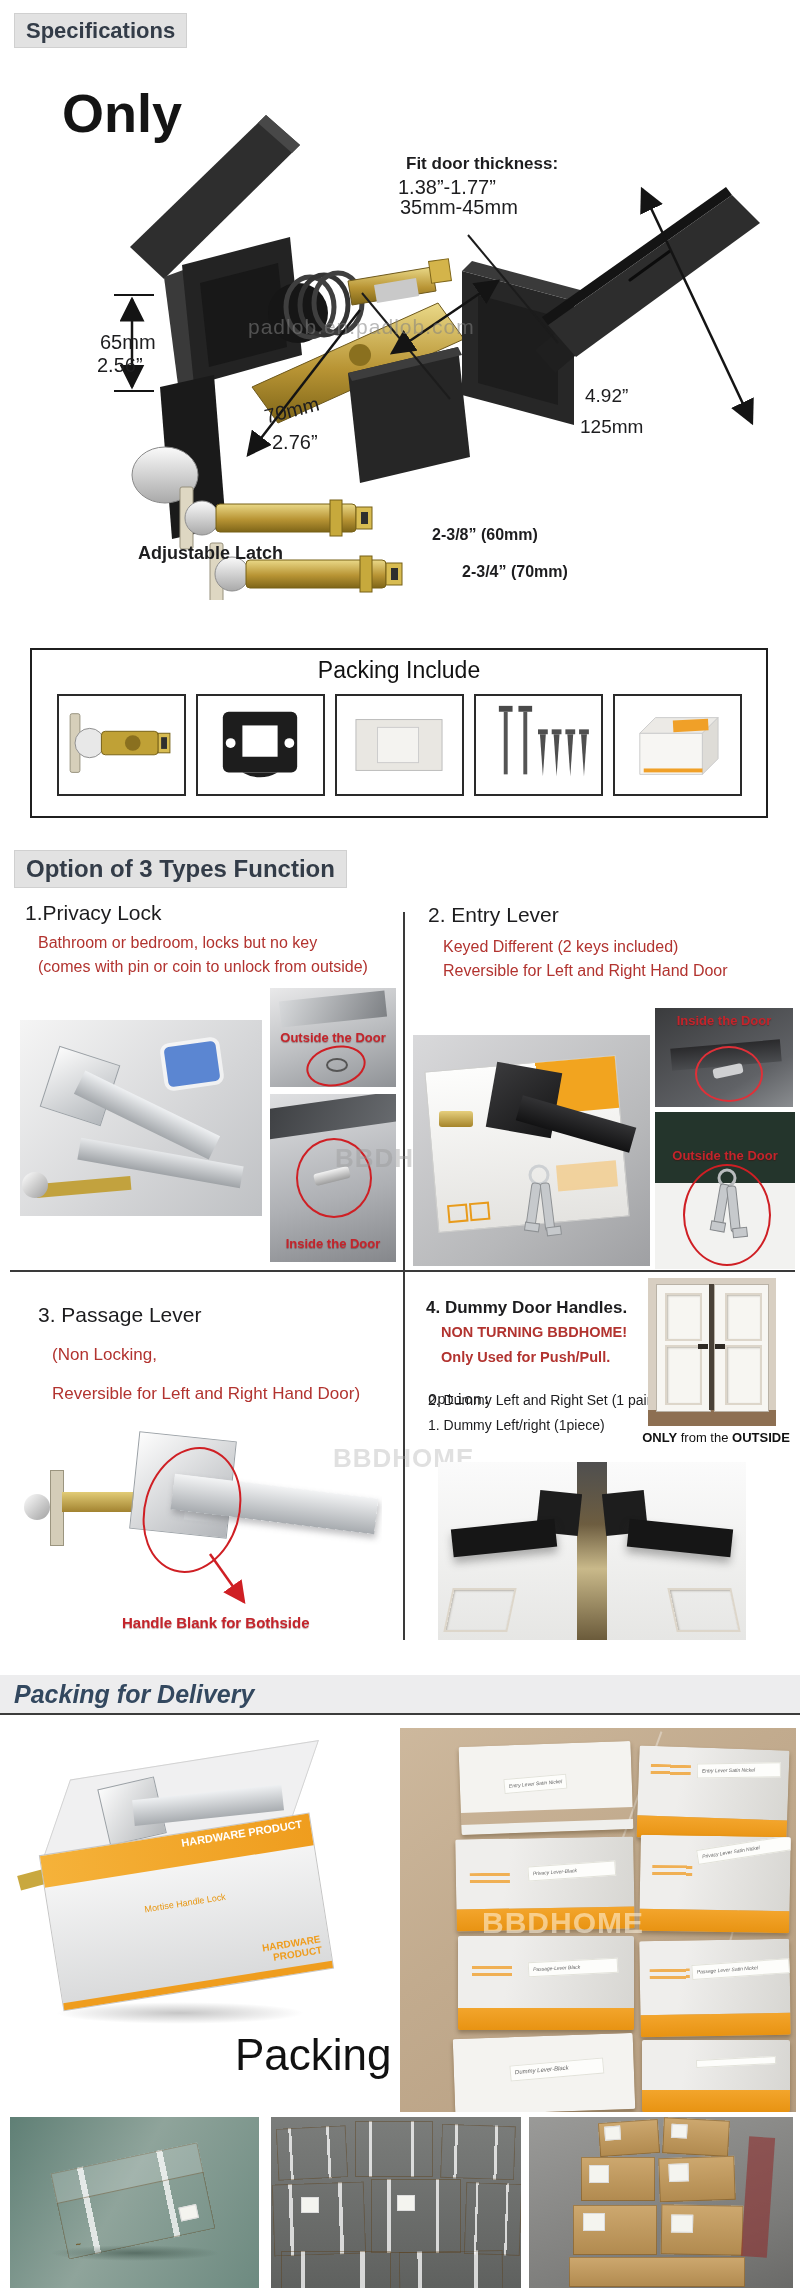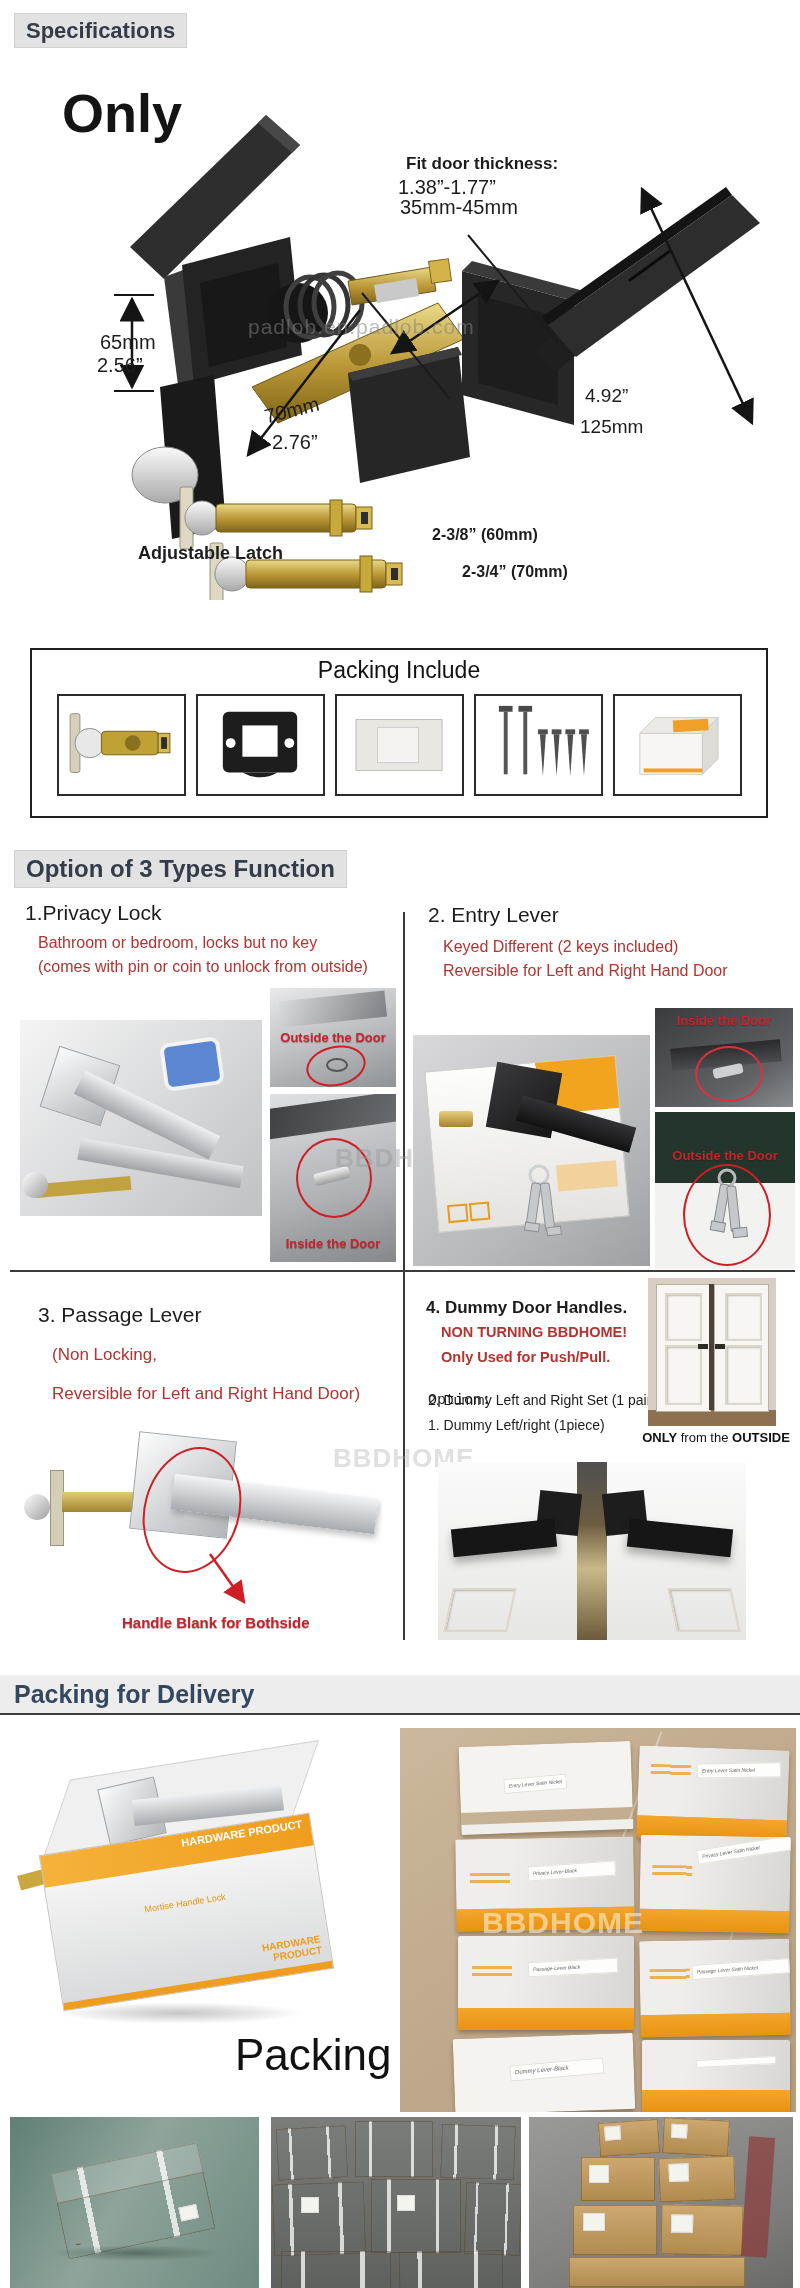--- a/index.html
+++ b/index.html
@@ -317,21 +317,21 @@
     <div class="abs" style="left:139px;top:0;width:30px;height:178px;background:linear-gradient(180deg,#4f4f4f,#6d5d40 35%,#c9b98a 60%,#6b5b3b);"></div>
     <div class="abs" style="left:100px;top:30px;width:42px;height:42px;background:#1d1d1d;transform:rotate(6deg);"></div>
     <div class="abs" style="left:14px;top:62px;width:104px;height:28px;background:#161616;transform:rotate(-6deg);box-shadow:0 6px 8px rgba(40,40,40,.35);"></div>
     <div class="abs" style="left:166px;top:30px;width:42px;height:42px;background:#1d1d1d;transform:rotate(-6deg);"></div>
     <div class="abs" style="left:190px;top:62px;width:104px;height:28px;background:#161616;transform:rotate(6deg);box-shadow:0 6px 8px rgba(40,40,40,.35);"></div>
     <div class="panel-inset" style="left:10px;bottom:8px;width:60px;height:40px;transform:skewX(-12deg);"></div>
     <div class="panel-inset" style="right:10px;bottom:8px;width:60px;height:40px;transform:skewX(12deg);"></div>
   </div>
 
   <div class="abs" style="left:0;top:1675px;width:800px;height:38px;background:#ededee;border-bottom:2px solid #3c3c3c;">
-    <div style="margin:5px 0 0 14px;font-size:25px;font-weight:bold;color:#33485f;">Packing for Delivery</div>
+    <div style="margin:5px 0 0 14px;font-size:25px;font-weight:bold;color:#33485f;font-style:italic;">Packing for Delivery</div>
   </div>
 
   <div class="abs" style="left:15px;top:1740px;width:370px;height:300px;">
     <div class="abs" style="left:30px;top:28px;width:290px;height:230px;transform:rotate(-9deg);">
       <div class="abs" style="left:22px;top:-6px;width:250px;height:76px;background:#f0f0f1;border:1px solid #d2d2d2;transform:skewX(-28deg);"></div>
       <div class="abs" style="left:70px;top:6px;width:56px;height:56px;background:linear-gradient(135deg,#fcfcfc,#b4b7ba);border:1px solid #9aa0a5;transform:rotate(-4deg);"></div>
       <div class="abs" style="left:100px;top:28px;width:150px;height:26px;background:linear-gradient(180deg,#eef0f2,#a8acb0);transform:rotate(3deg);"></div>
       <div class="abs" style="left:-24px;top:78px;width:58px;height:15px;background:#c9a83f;transform:rotate(-6deg);"></div>
       <div class="abs" style="left:0px;top:64px;width:272px;height:156px;background:linear-gradient(180deg,#fbfbfb,#d8d9da);border:1px solid #c5c5c5;">
         <div class="abs" style="left:0;top:0;width:100%;height:32px;background:linear-gradient(90deg,#f5b23a,#ef9d1e);">

